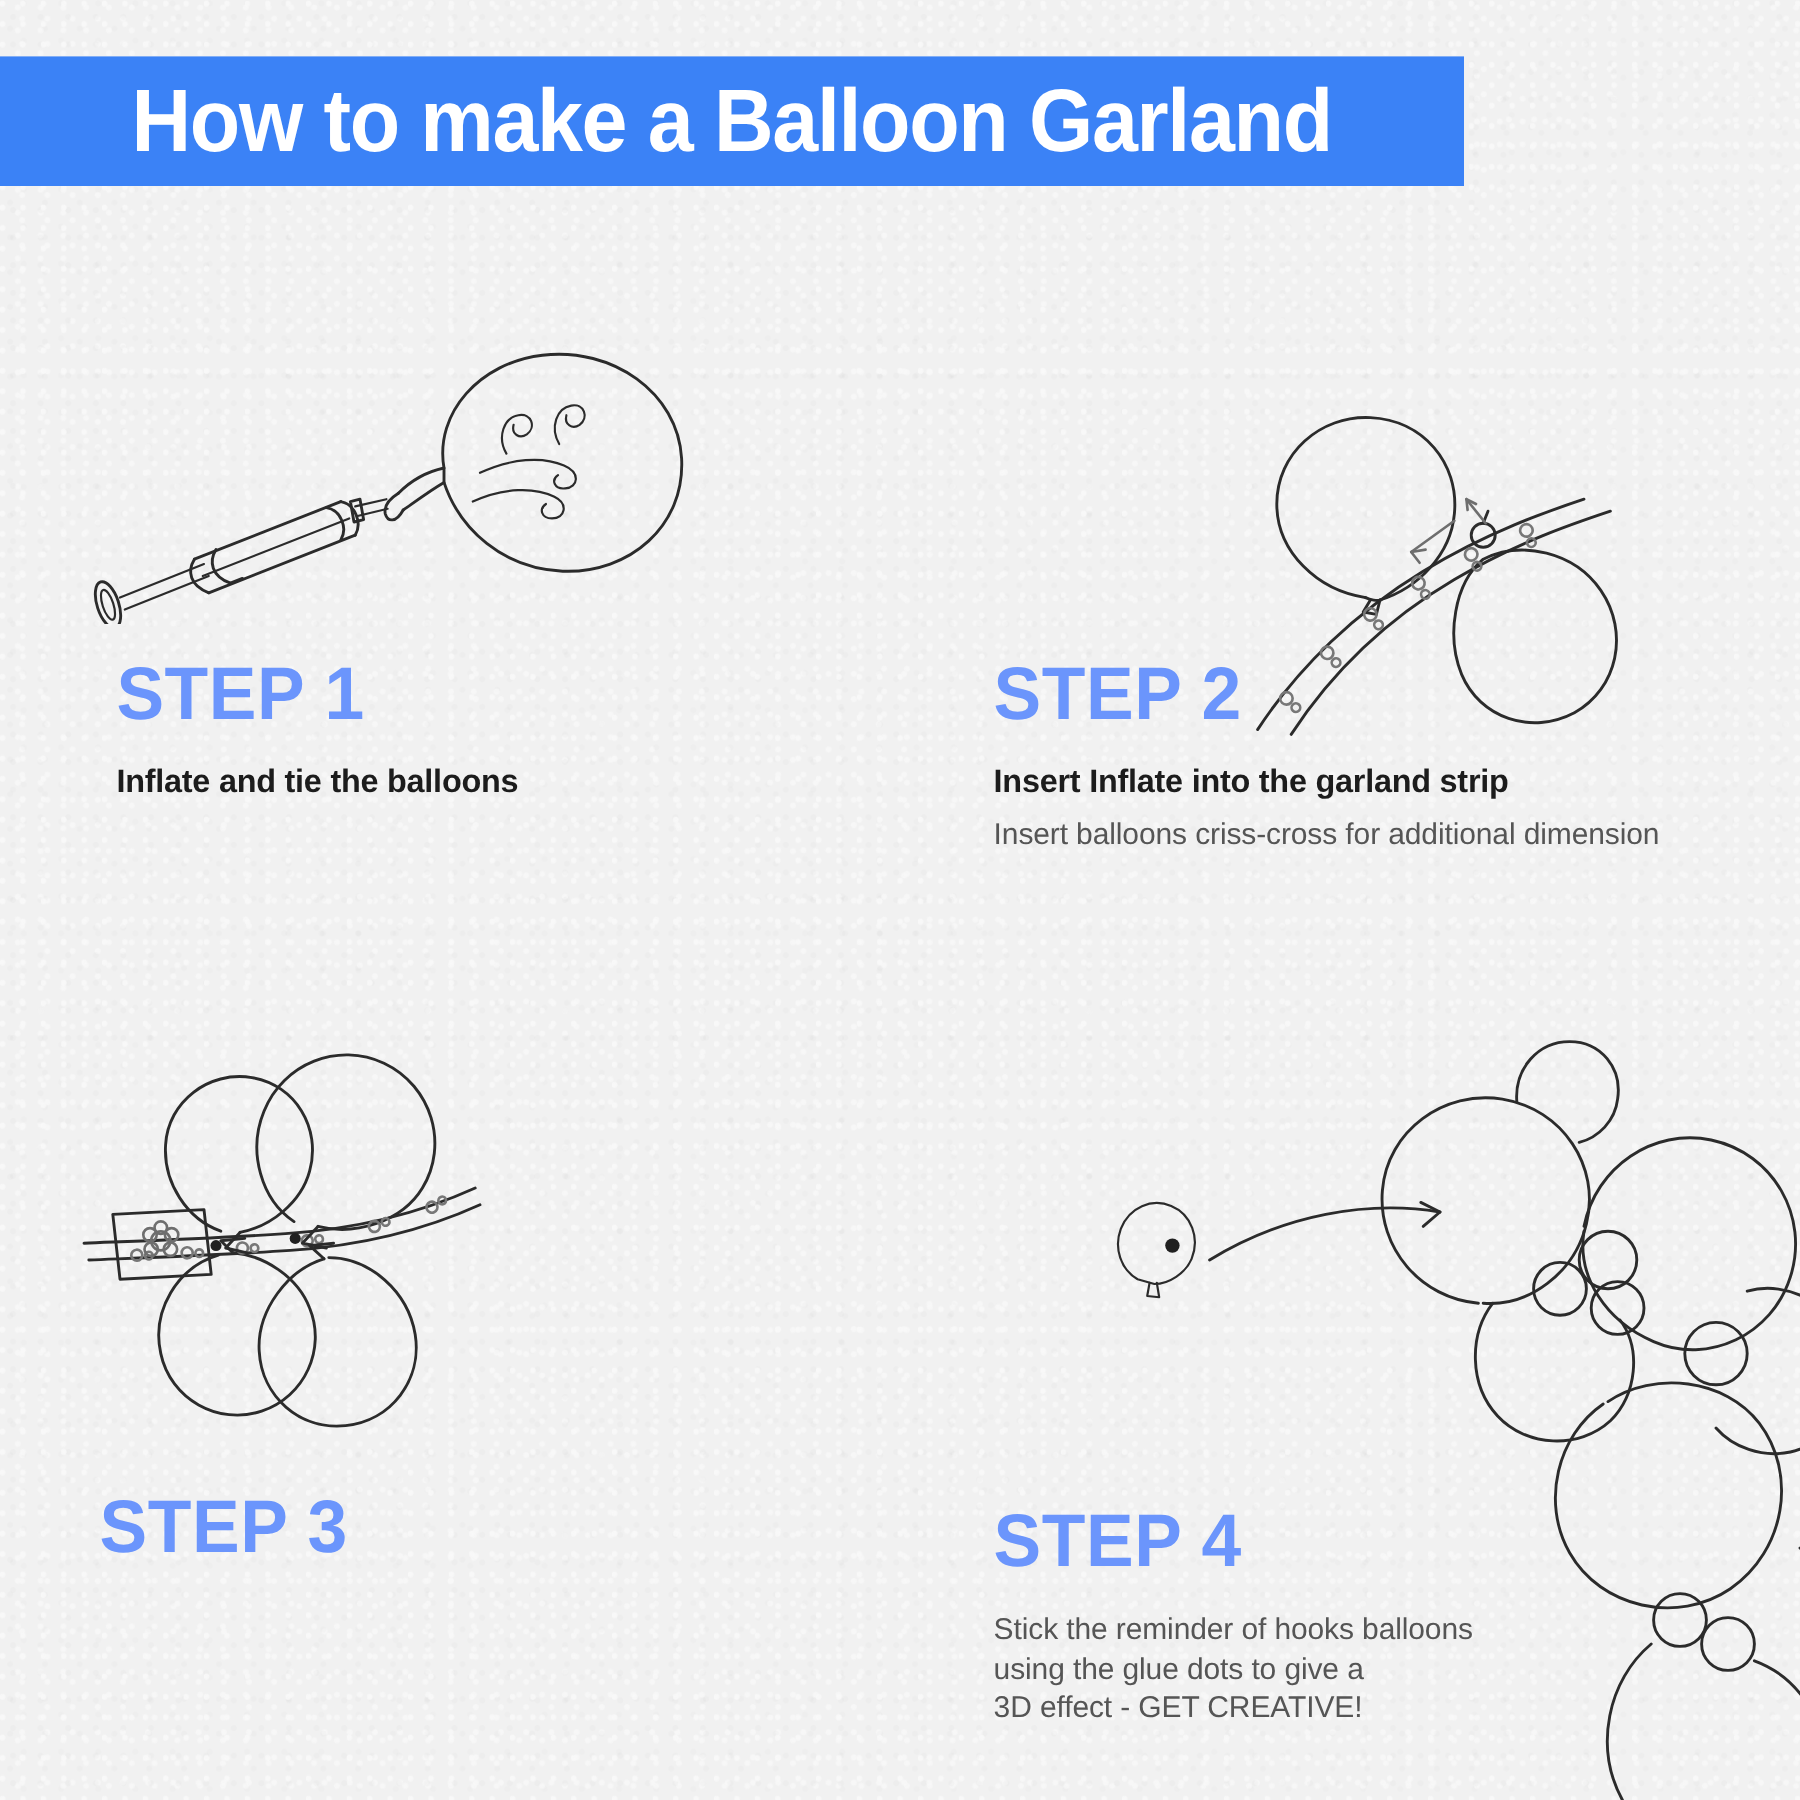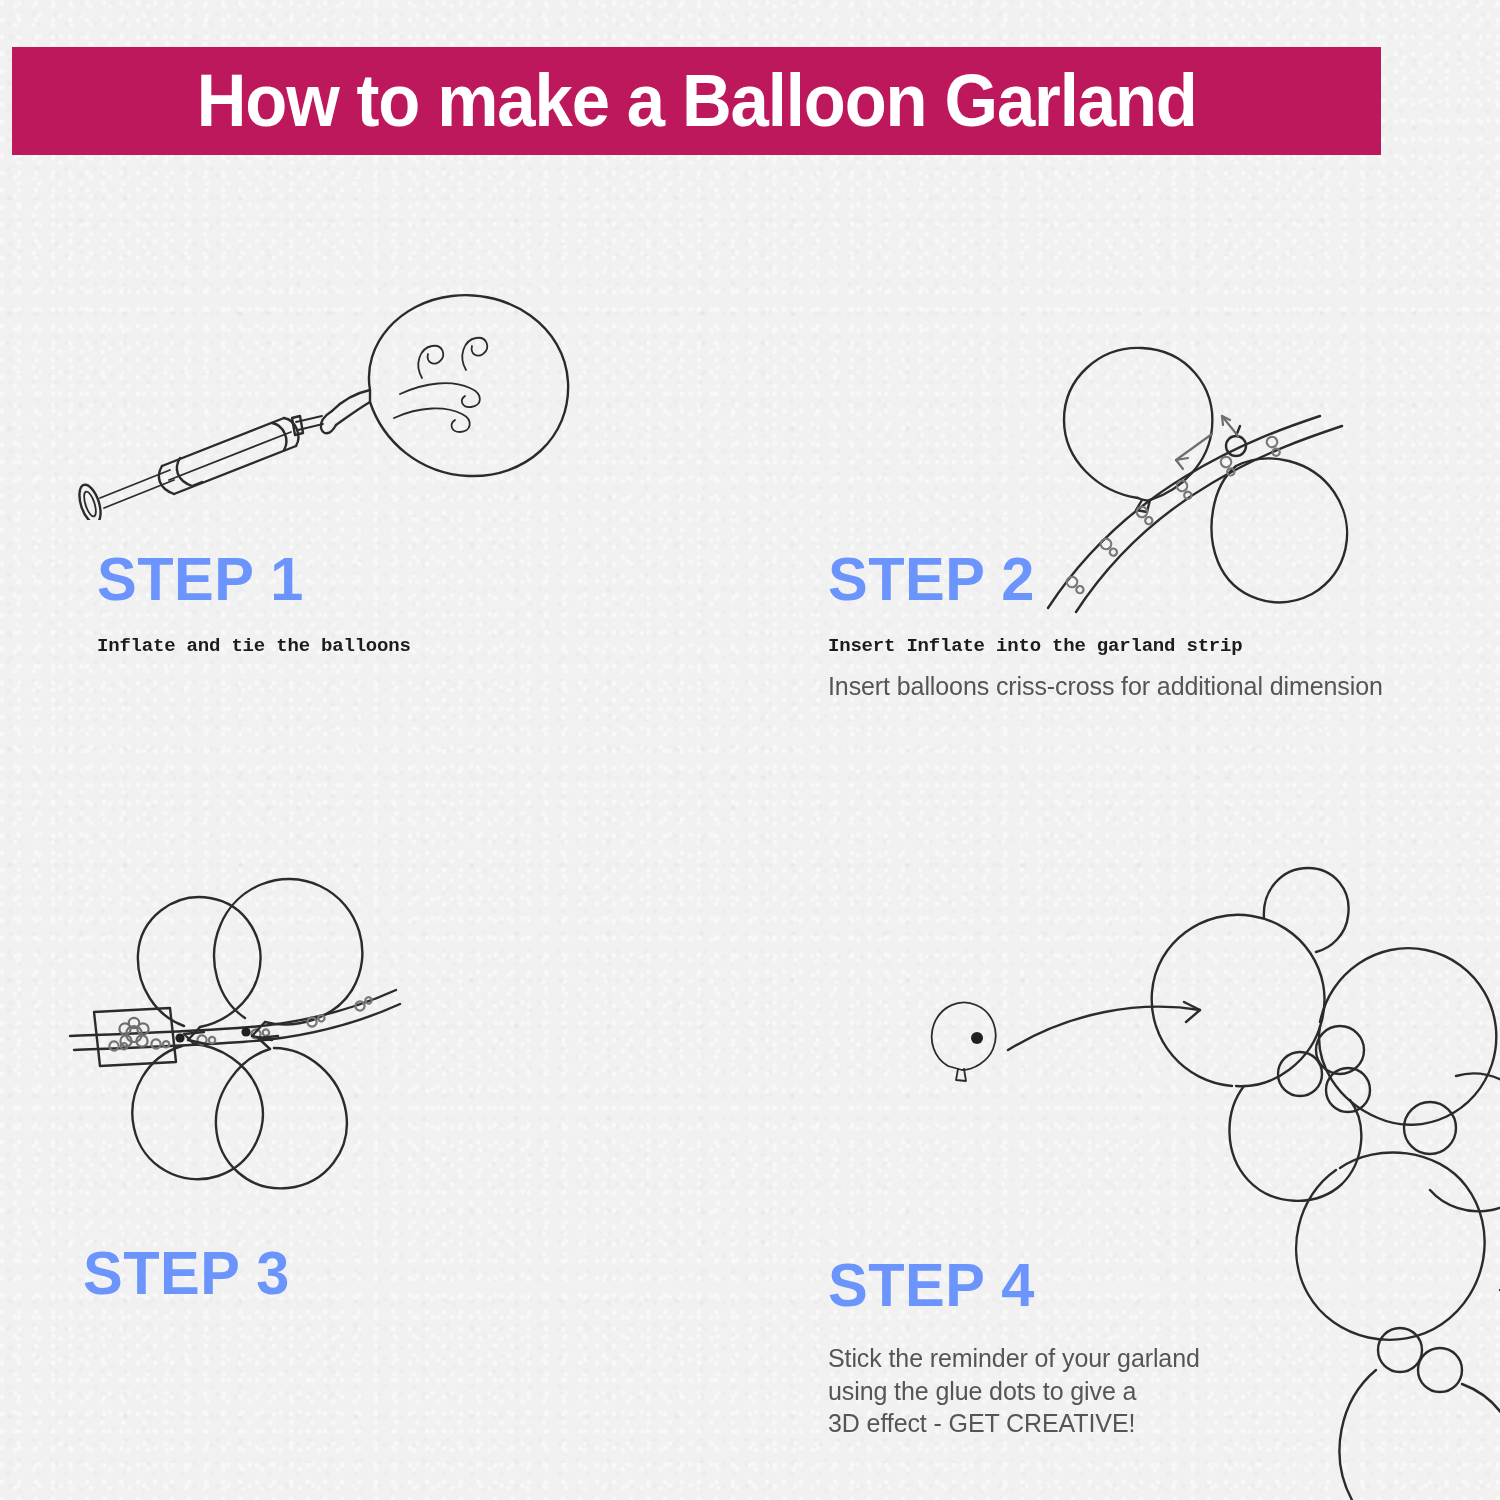--- a/index.html
+++ b/index.html
@@ -37,25 +37,25 @@
       radial-gradient(circle at 78% 33%, rgba(255,255,255,.7) 0 2px, rgba(0,0,0,0) 3px),
       radial-gradient(circle at 29% 82%, rgba(0,0,0,.03) 0 2px, rgba(0,0,0,0) 3px),
       radial-gradient(circle at 64% 9%,  rgba(0,0,0,.028) 0 2px, rgba(0,0,0,0) 3px),
       radial-gradient(circle at 88% 74%, rgba(255,255,255,.75) 0 2px, rgba(0,0,0,0) 3px);
     background-size: 17px 17px, 23px 23px, 19px 19px, 29px 29px, 31px 31px, 21px 21px;
   }
 
   
   #title-banner {
     position: absolute;
-    left: 12px;
+    left: 0;
     top: 47px;
-    width: 1369px;
+    width: 1220px;
     height: 108px;
-    background: #be185d;
+    background: #3b82f6;
     display: flex;
     align-items: center;
     justify-content: center;
   }
   #title-text {
     color: #ffffff;
     font-family: "Liberation Sans", sans-serif;
     font-size: 74px;
     font-weight: bold;
     letter-spacing: -1.2px;
@@ -74,26 +74,25 @@
     font-size: 62px;
     font-weight: bold;
     line-height: 1;
     letter-spacing: .5px;
     margin: 0 0 26px 0;
     transform: scaleX(.96);
     transform-origin: left center;
   }
   .step-heading {
     color: #1c1c1c;
-    font-size: 19px;
+    font-size: 27px;
     font-weight: bold;
     line-height: 1.15;
     margin: 0 0 12px 0;
     letter-spacing: -.2px;
-    font-family: Liberation Mono, monospace;
   }
   .step-sub {
     color: #555555;
     font-size: 25px;
     font-weight: normal;
     line-height: 1.3;
     margin: 0;
     letter-spacing: -.1px;
   }
   .step-sub .sub-line { display: block; }
@@ -404,19 +403,19 @@
     </div>
   </div>
 
   <div class="step-block" id="step-3-block">
     <div class="step-label">STEP 3</div>
   </div>
 
   <div class="step-block" id="step-4-block">
     <div class="step-label">STEP 4</div>
     <div class="step-sub">
-      <span class="sub-line">Stick the reminder of your garland</span>
+      <span class="sub-line">Stick the reminder of hooks balloons</span>
       <span class="sub-line">using the glue dots to give a</span>
       <span class="sub-line">3D effect - GET CREATIVE!</span>
     </div>
   </div>
 
 </div>
 
 </body></html>

